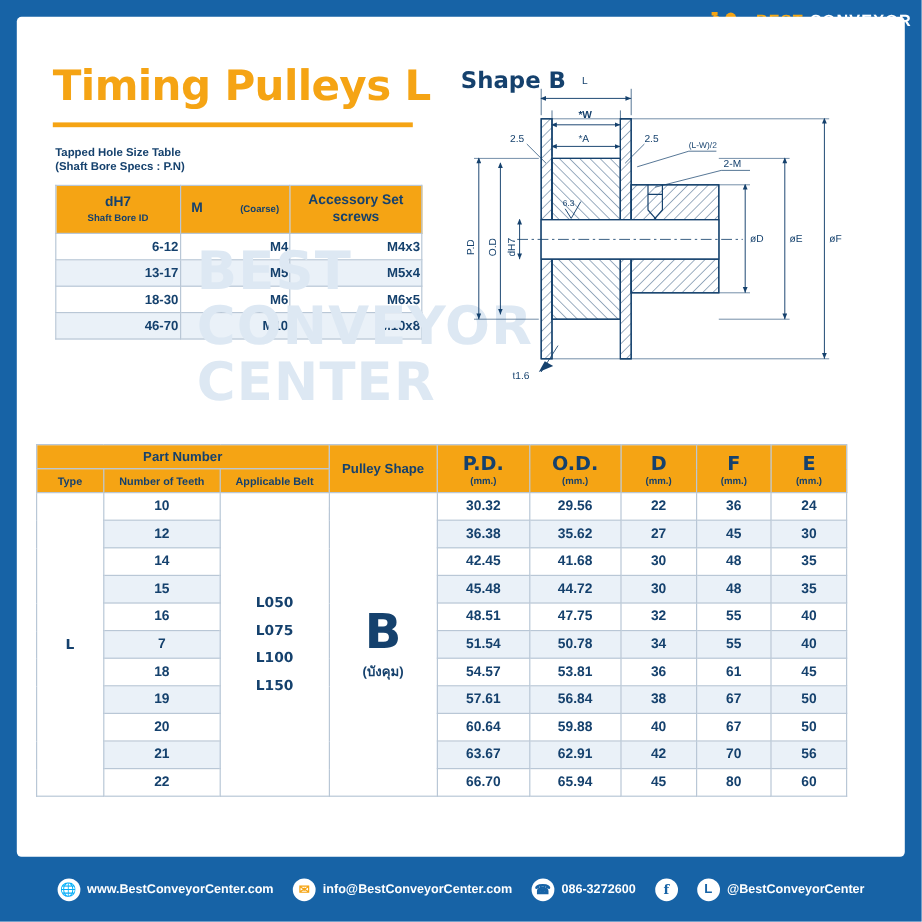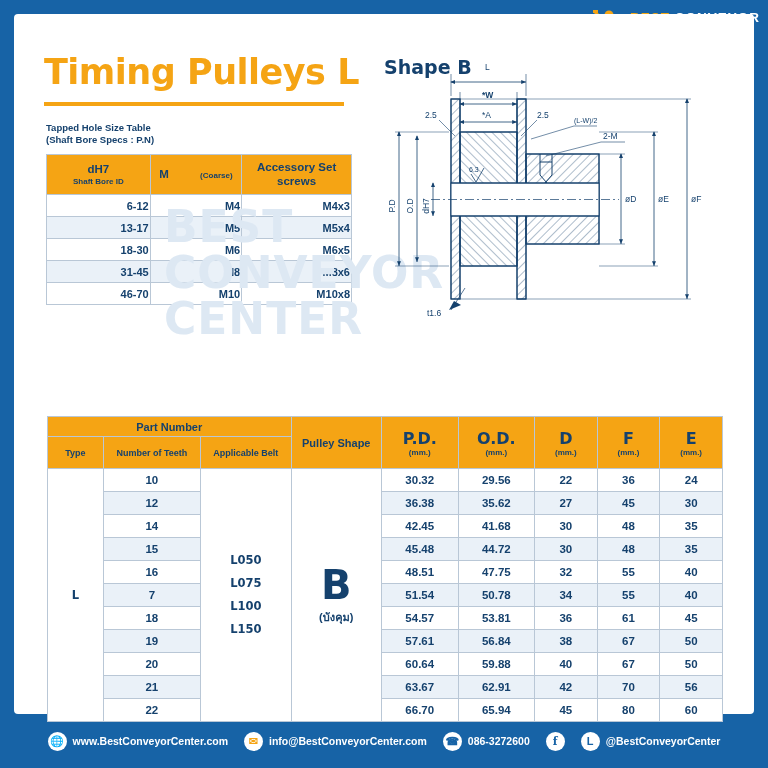--- a/index.html
+++ b/index.html
@@ -77,31 +77,31 @@
   .wm2{
     position:absolute; left:120px; top:395px;
     font-family:"Liberation Sans", sans-serif;
     font-weight:bold; color:#dde8f3; font-size:22px;
     pointer-events:none; z-index:1;
   }
   
   .drawing{ position:absolute; left:355px; top:30px; width:390px; height:310px; z-index:2;}
   
   .spec-wrap{
-    position:absolute; left:33px; top:356px; width:676px; z-index:2;margin-top:46px;
+    position:absolute; left:16px; top:356px; width:676px; z-index:2;
   }
   .spec-table{ width:100%; font-size:11px; }
   .spec-table td, .spec-table th{
     border:1px solid #b9c7d6; text-align:center; color:#15416d;
   }
   .spec-table .hrow1 th{
     background:#f5a414; color:#15416d; font-weight:bold; height:20px; font-size:11px;
   }
   .spec-table .hrow2 th{
-    background:#f5a414; color:#15416d; font-weight:bold; height:32px; font-size:9px;
+    background:#f5a414; color:#15416d; font-weight:bold; height:20px; font-size:9px;
   }
   .spec-table .big{ font-size:16px; font-family:"DejaVu Sans", sans-serif; }
   .spec-table .mm{ font-size:8px; font-weight:bold; display:block; }
   .spec-table tbody td{ height:23px; font-weight:bold; font-size:11.5px; }
   .spec-table tbody tr:nth-child(even) td{ background:#eaf1f8; }
   .spec-table tbody tr:nth-child(odd) td{ background:#ffffff; }
   .cell-type{
     font-size:40px; font-weight:bold; color:#15416d;
     font-family:"DejaVu Sans", sans-serif; background:#ffffff !important;
   }
@@ -206,25 +206,20 @@
         <td>13-17</td>
         <td>M5</td>
         <td>M5x4</td>
       </tr>
       <tr>
         <td>18-30</td>
         <td>M6</td>
         <td>M6x5</td>
       </tr>
       <tr>
-        <td>31-45</td>
-        <td>M8</td>
-        <td>M8x6</td>
-      </tr>
-      <tr>
         <td>46-70</td>
         <td>M10</td>
         <td>M10x8</td>
       </tr>
     </tbody>
   </table>
 
   <div class="drawing">
     <svg width="390" height="310" viewBox="0 0 390 310" font-family="Liberation Sans, sans-serif">
       <defs>

